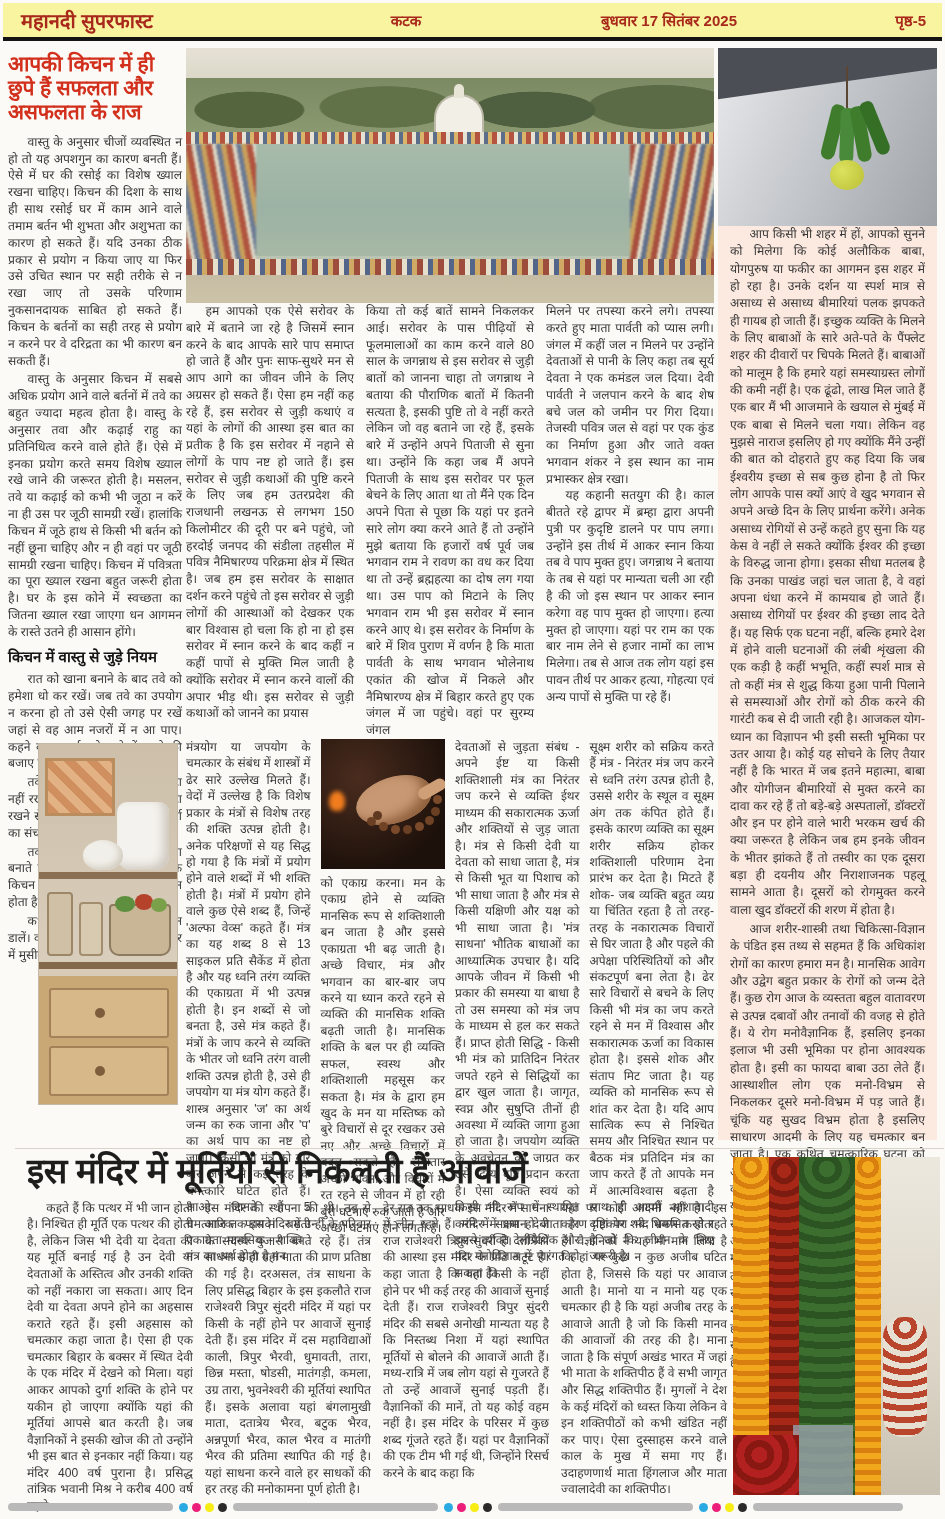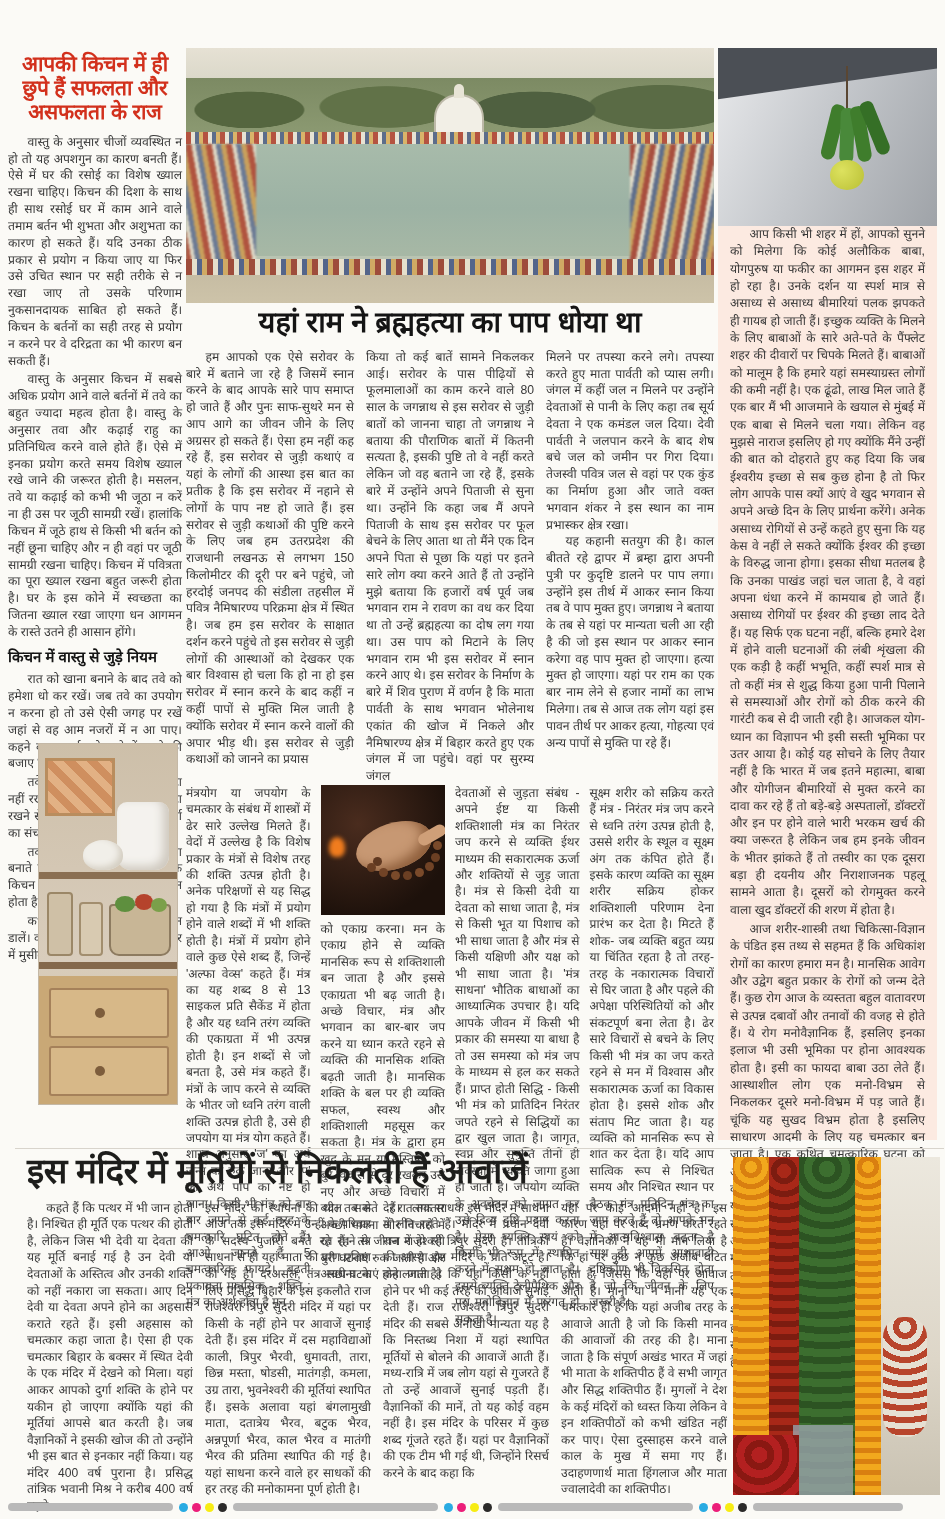--- a/index.html
+++ b/index.html
@@ -21,21 +21,21 @@
     display:flex; align-items:center; color:#a8281c; font-weight:bold;
   }
   .masthead .paper { font-size:20px; margin-left:18px; width:300px; }
   .masthead .city  { font-size:15px; width:170px; text-align:center; }
   .masthead .date  { font-size:15px; flex:1; text-align:left; padding-left:110px; }
   .masthead .page-no { font-size:15px; width:110px; text-align:right; margin-right:16px; }
 
   
   .left-col { position:absolute; left:8px; top:52px; width:174px; }
   .left-col h2 {
-    color:#d2301c; font-size:21px; line-height:1.14; text-align:center;
+    color:#d2301c; font-size:21px; line-height:1.14; text-align:left;
     font-weight:bold; margin-bottom:10px; letter-spacing:-0.2px;
   }
   .body-txt { font-size:12.2px; line-height:1.38; text-align:justify; color:#373737; }
   .body-txt p { margin-bottom:2px; text-indent:1.6em; }
   .left-col .subhead { font-size:15px; font-weight:bold; color:#151515; margin:6px 0 4px 0; text-indent:0; }
 
   
   .ph-kitchen { position:absolute; left:38px; top:743px; width:140px; height:362px;
     background:#d9cdbc; border:1px solid #c4b8a6; overflow:hidden; }
   .ph-kitchen .wall { position:absolute; inset:0; background:linear-gradient(#cdbfa9, #d9cdbc 60%, #cbb998); }
@@ -182,20 +182,26 @@
   .footer .b1 { width:165px; } .footer .b2 { width:205px; }
   .footer .b3 { width:195px; } .footer .b4 { width:150px; }
   .footer .dots { display:flex; gap:4px; }
   .footer .dot { width:9px; height:9px; border-radius:50%; }
 </style>
 </head>
 <body>
 
 <div class="page">
 
+  <div class="masthead">
+    <div class="paper">महानदी सुपरफास्ट</div>
+    <div class="city">कटक</div>
+    <div class="date">बुधवार 17 सितंबर 2025</div>
+    <div class="page-no">पृष्ठ-5</div>
+  </div>
 
   <div class="left-col">
     <h2>आपकी किचन में ही छुपे हैं सफलता और असफलता के राज</h2>
     <div class="body-txt">
       <p>वास्तु के अनुसार चीजों व्यवस्थित न हो तो यह अपशगुन का कारण बनती हैं। ऐसे में घर की रसोई का विशेष ख्याल रखना चाहिए। किचन की दिशा के साथ ही साथ रसोई घर में काम आने वाले तमाम बर्तन भी शुभता और अशुभता का कारण हो सकते हैं। यदि उनका ठीक प्रकार से प्रयोग न किया जाए या फिर उसे उचित स्थान पर सही तरीके से न रखा जाए तो उसके परिणाम नुकसानदायक साबित हो सकते हैं। किचन के बर्तनों का सही तरह से प्रयोग न करने पर वे दरिद्रता का भी कारण बन सकती हैं।</p>
       <p>वास्तु के अनुसार किचन में सबसे अधिक प्रयोग आने वाले बर्तनों में तवे का बहुत ज्यादा महत्व होता है। वास्तु के अनुसार तवा और कढ़ाई राहु का प्रतिनिधित्व करने वाले होते हैं। ऐसे में इनका प्रयोग करते समय विशेष ख्याल रखे जाने की जरूरत होती है। मसलन, तवे या कढ़ाई को कभी भी जूठा न करें ना ही उस पर जूठी सामग्री रखें। हालांकि किचन में जूठे हाथ से किसी भी बर्तन को नहीं छूना चाहिए और न ही वहां पर जूठी सामग्री रखना चाहिए। किचन में पवित्रता का पूरा ख्याल रखना बहुत जरूरी होता है। घर के इस कोने में स्वच्छता का जितना ख्याल रखा जाएगा धन आगमन के रास्ते उतने ही आसान होंगे।</p>
       <div class="subhead">किचन में वास्तु से जुड़े नियम</div>
       <p>रात को खाना बनाने के बाद तवे को हमेशा धो कर रखें। जब तवे का उपयोग न करना हो तो उसे ऐसी जगह पर रखें जहां से वह आम नजरों में न आ पाए। कहने का तात्पर्य उसे खुले में रखने की बजाए किसी आलमारी या दराज में रखें।</p>
       <p>तवे या कढ़ाई को कभी भी उल्टा नहीं रखना चाहिए क्योंकि तवा को उल्टा रखने से घर में राहु की नकारत्मक ऊर्जा का संचार होता है।</p>
       <p>तवा और कढ़ाई को जहां पर खाना बनाते हों, उसकी दाई ओर रखें क्योंकि किचन के दाई ओर मां अन्नपूर्णा का स्थान होता है।</p>
@@ -227,21 +233,20 @@
       <div class="sky"></div>
       <div class="trees"></div>
       <div class="temple"></div>
       <div class="water"></div>
       <div class="crowd-top"></div>
       <div class="crowd-left"></div>
       <div class="crowd-right"></div>
       <div class="bank"></div>
       <div class="crowd-bottom"></div>
     </div>
-    <div class="subheadline">यहां राम ने ब्रह्महत्या का पाप धोया था</div>
     <div class="cols3">
       <div class="col">
         <p class="lead">हम आपको एक ऐसे सरोवर के बारे में बताने जा रहे है जिसमें स्नान करने के बाद आपके सारे पाप समाप्त हो जाते हैं और पुनः साफ-सुथरे मन से आप आगे का जीवन जीने के लिए अग्रसर हो सकते हैं। ऐसा हम नहीं कह रहे हैं, इस सरोवर से जुड़ी कथाएं व यहां के लोगों की आस्था इस बात का प्रतीक है कि इस सरोवर में नहाने से लोगों के पाप नष्ट हो जाते हैं। इस सरोवर से जुड़ी कथाओं की पुष्टि करने के लिए जब हम उतरप्रदेश की राजधानी लखनऊ से लगभग 150 किलोमीटर की दूरी पर बने पहुंचे, जो हरदोई जनपद की संडीला तहसील में पवित्र नैमिषारण्य परिक्रमा क्षेत्र में स्थित है। जब हम इस सरोवर के साक्षात दर्शन करने पहुंचे तो इस सरोवर से जुड़ी लोगों की आस्थाओं को देखकर एक बार विश्वास हो चला कि हो ना हो इस सरोवर में स्नान करने के बाद कहीं न कहीं पापों से मुक्ति मिल जाती है क्योंकि सरोवर में स्नान करने वालों की अपार भीड़ थी। इस सरोवर से जुड़ी कथाओं को जानने का प्रयास</p>
       </div>
       <div class="col">
         <p>किया तो कई बातें सामने निकलकर आई। सरोवर के पास पीढ़ियों से फूलमालाओं का काम करने वाले 80 साल के जगन्नाथ से इस सरोवर से जुड़ी बातों को जानना चाहा तो जगन्नाथ ने बताया की पौराणिक बातों में कितनी सत्यता है, इसकी पुष्टि तो वे नहीं करते लेकिन जो वह बताने जा रहे हैं, इसके बारे में उन्होंने अपने पिताजी से सुना था। उन्होंने कि कहा जब मैं अपने पिताजी के साथ इस सरोवर पर फूल बेचने के लिए आता था तो मैंने एक दिन अपने पिता से पूछा कि यहां पर इतने सारे लोग क्या करने आते हैं तो उन्होंने मुझे बताया कि हजारों वर्ष पूर्व जब भगवान राम ने रावण का वध कर दिया था तो उन्हें ब्रह्महत्या का दोष लग गया था। उस पाप को मिटाने के लिए भगवान राम भी इस सरोवर में स्नान करने आए थे। इस सरोवर के निर्माण के बारे में शिव पुराण में वर्णन है कि माता पार्वती के साथ भगवान भोलेनाथ एकांत की खोज में निकले और नैमिषारण्य क्षेत्र में बिहार करते हुए एक जंगल में जा पहुंचे। वहां पर सुरम्य जंगल</p>
       </div>
       <div class="col">
         <p>मिलने पर तपस्या करने लगे। तपस्या करते हुए माता पार्वती को प्यास लगी। जंगल में कहीं जल न मिलने पर उन्होंने देवताओं से पानी के लिए कहा तब सूर्य देवता ने एक कमंडल जल दिया। देवी पार्वती ने जलपान करने के बाद शेष बचे जल को जमीन पर गिरा दिया। तेजस्वी पवित्र जल से वहां पर एक कुंड का निर्माण हुआ और जाते वक्त भगवान शंकर ने इस स्थान का नाम प्रभास्कर क्षेत्र रखा।</p>
         <p class="lead">यह कहानी सतयुग की है। काल बीतते रहे द्वापर में ब्रम्हा द्वारा अपनी पुत्री पर कुदृष्टि डालने पर पाप लगा। उन्होंने इस तीर्थ में आकर स्नान किया तब वे पाप मुक्त हुए। जगन्नाथ ने बताया के तब से यहां पर मान्यता चली आ रही है की जो इस स्थान पर आकर स्नान करेगा वह पाप मुक्त हो जाएगा। हत्या मुक्त हो जाएगा। यहां पर राम का एक बार नाम लेने से हजार नामों का लाभ मिलेगा। तब से आज तक लोग यहां इस पावन तीर्थ पर आकर हत्या, गोहत्या एवं अन्य पापों से मुक्ति पा रहे हैं।</p>

